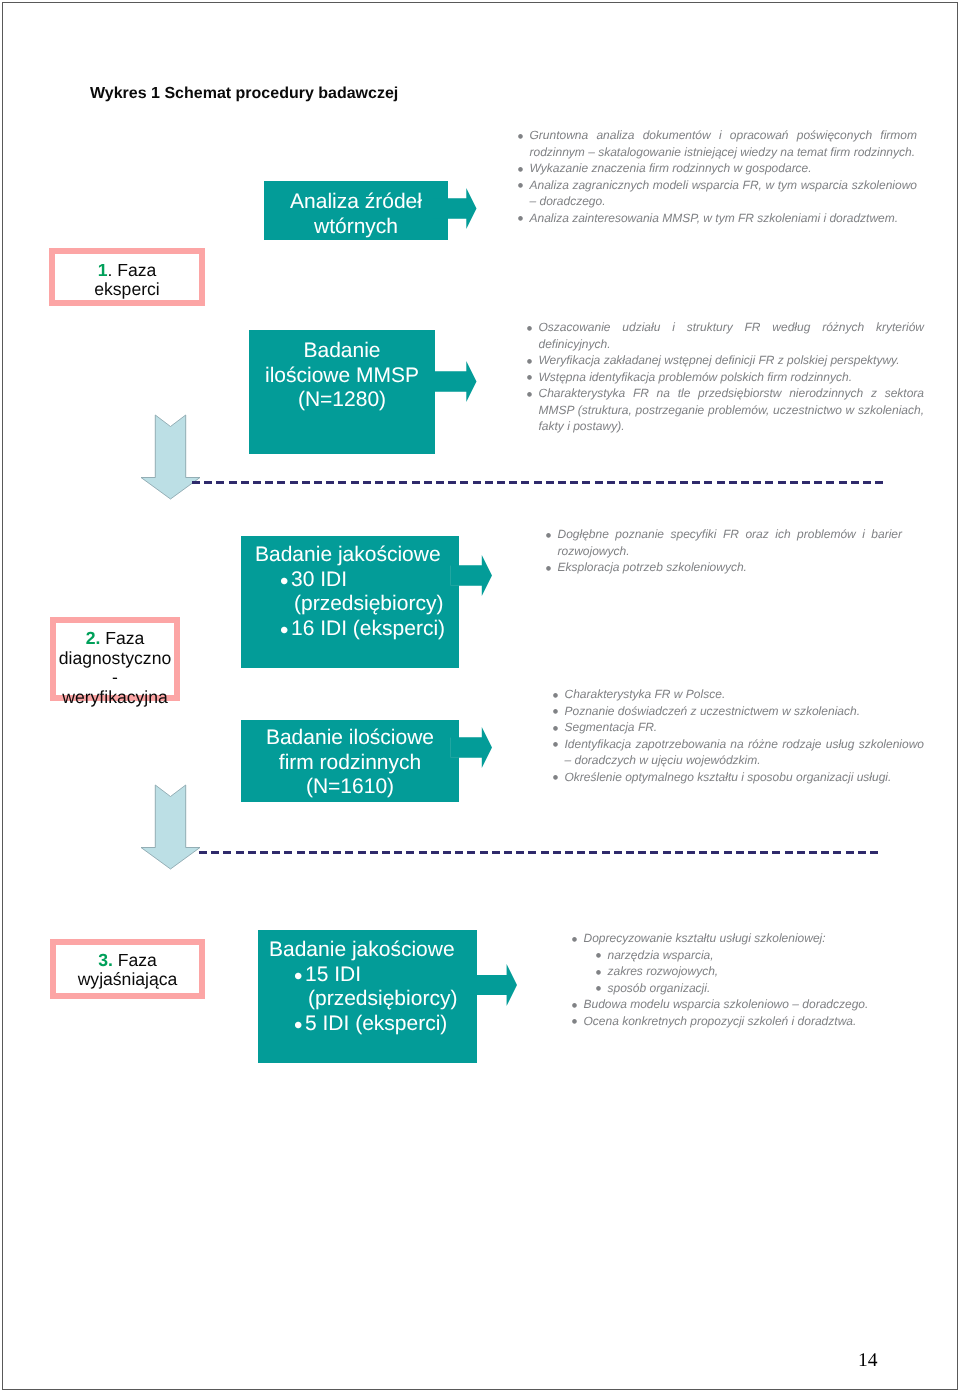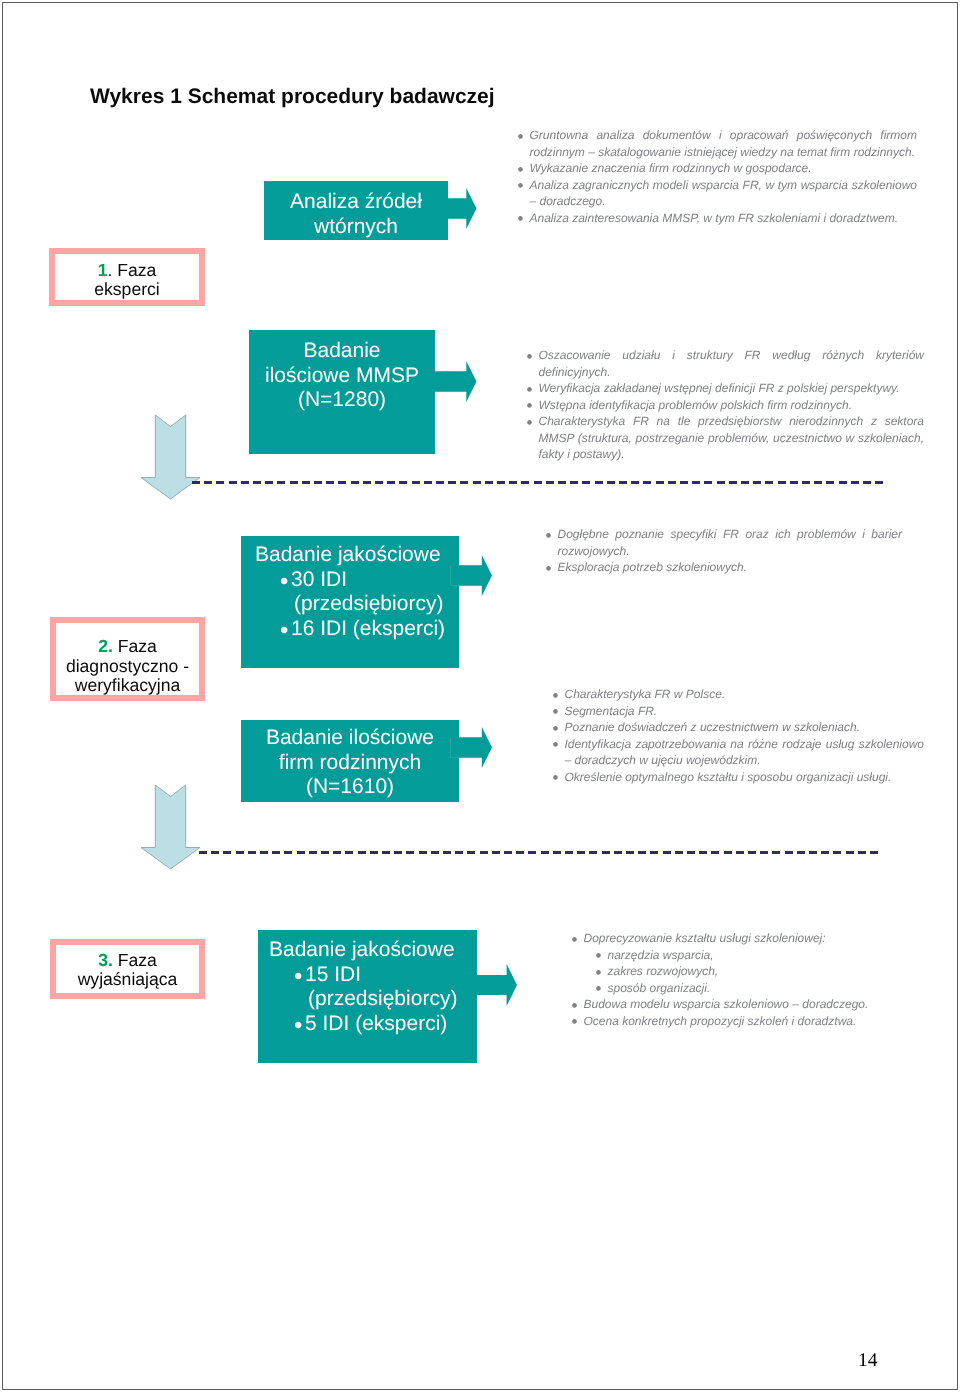--- a/index.html
+++ b/index.html
@@ -4,21 +4,21 @@
 <title>Wykres 1 Schemat procedury badawczej</title>
 <style>
   html,body{margin:0;padding:0;background:#ffffff;}
   body{width:960px;height:1393px;position:relative;overflow:hidden;
        font-family:"Liberation Sans",sans-serif;
        -webkit-font-smoothing:antialiased;text-rendering:geometricPrecision;}
   .page{position:absolute;left:0;top:0;width:960px;height:1393px;background:#fff;}
   .page-border{position:absolute;left:2px;top:1.5px;width:956px;height:1388.5px;
        border:1.6px solid #595959;box-sizing:border-box;}
 
-  .title{position:absolute;left:90px;top:85px;font-size:21px;font-weight:bold;
+  .title{position:absolute;left:90px;top:85px;font-size:16px;font-weight:bold;
        color:#0a0a0a;white-space:nowrap;}
 
   .tealbox{position:absolute;background:#039c98;color:#ffffff;box-sizing:border-box;
        font-size:21px;line-height:24.5px;text-align:center;}
   .tealbox .ln{display:block;white-space:nowrap;}
   .tealbox .bx{display:block;white-space:nowrap;padding-left:39px;}
   
   .tealbox .bdot{display:inline-block;width:11px;margin-left:-14px;font-size:24px;line-height:0;position:relative;top:3px;text-align:left;}
   .tealbox .bx.nod{padding-left:39px;}
 
@@ -68,21 +68,21 @@
     <span class="ln">(N=1280)</span>
   </div>
 
   <div class="tealbox" id="box-p2b1" style="left:241px;top:536px;width:218px;height:132px;padding-top:7px;text-align:left;padding-left:14px;">
     <span class="ln">Badanie jakościowe</span>
     <span class="bx"><span class="bdot">•</span><span>30 IDI</span></span>
     <span class="bx nod">(przedsiębiorcy)</span>
     <span class="bx"><span class="bdot">•</span><span>16 IDI (eksperci)</span></span>
   </div>
 
-  <div class="phasebox" style="left:50px;top:617px;width:155px;height:84px;padding-top:14px;">
+  <div class="phasebox" style="left:50px;top:617px;width:130px;height:84px;padding-top:6px;">
     <span class="phasenum">2</span><span class="phasenum">.</span><span> Faza</span><br>
     <span>diagnostyczno -</span><br>
     <span>weryfikacyjna</span>
   </div>
 
   <div class="tealbox" id="box-p2b2" style="left:241px;top:720px;width:218px;height:82px;padding-top:6px;">
     <span class="ln">Badanie ilościowe</span>
     <span class="ln">firm rodzinnych</span>
     <span class="ln">(N=1610)</span>
   </div>
@@ -101,41 +101,41 @@
 
   <div class="bl" style="left:518px;top:127px;width:399px;">
     <ul>
       <li>Gruntowna analiza dokumentów i opracowań poświęconych firmom rodzinnym – skatalogowanie istniejącej wiedzy na temat firm rodzinnych.</li>
       <li class="last">Wykazanie znaczenia firm rodzinnych w gospodarce.</li>
       <li>Analiza zagranicznych modeli wsparcia FR, w tym wsparcia szkoleniowo – doradczego.</li>
       <li>Analiza zainteresowania MMSP, w tym FR szkoleniami i doradztwem.</li>
     </ul>
   </div>
 
-  <div class="bl" style="left:527px;top:319px;width:397px;margin-top:28px;">
+  <div class="bl" style="left:527px;top:319px;width:397px;">
     <ul>
       <li>Oszacowanie udziału i struktury FR według różnych kryteriów definicyjnych.</li>
       <li>Weryfikacja zakładanej wstępnej definicji FR z polskiej perspektywy.</li>
       <li class="last">Wstępna identyfikacja problemów polskich firm rodzinnych.</li>
       <li>Charakterystyka FR na tle przedsiębiorstw nierodzinnych z sektora MMSP (struktura, postrzeganie problemów, uczestnictwo w szkoleniach, fakty i postawy).</li>
     </ul>
   </div>
 
   <div class="bl" style="left:546px;top:526px;width:356px;">
     <ul>
       <li>Dogłębne poznanie specyfiki FR oraz ich problemów i barier rozwojowych.</li>
       <li class="last">Eksploracja potrzeb szkoleniowych.</li>
     </ul>
   </div>
 
   <div class="bl" style="left:553px;top:686px;width:371px;">
     <ul>
       <li class="last">Charakterystyka FR w Polsce.</li>
+      <li class="last">Poznanie doświadczeń z uczestnictwem w szkoleniach.</li>
       <li class="last">Segmentacja FR.</li>
-      <li class="last">Poznanie doświadczeń z uczestnictwem w szkoleniach.</li>
       <li>Identyfikacja zapotrzebowania na różne rodzaje usług szkoleniowo – doradczych w ujęciu wojewódzkim.</li>
       <li>Określenie optymalnego kształtu i sposobu organizacji usługi.</li>
     </ul>
   </div>
 
   <div class="bl" style="left:572px;top:930px;width:352px;">
     <ul>
       <li class="last">Doprecyzowanie kształtu usługi szkoleniowej:</li>
     </ul>
     <ul class="sub">

